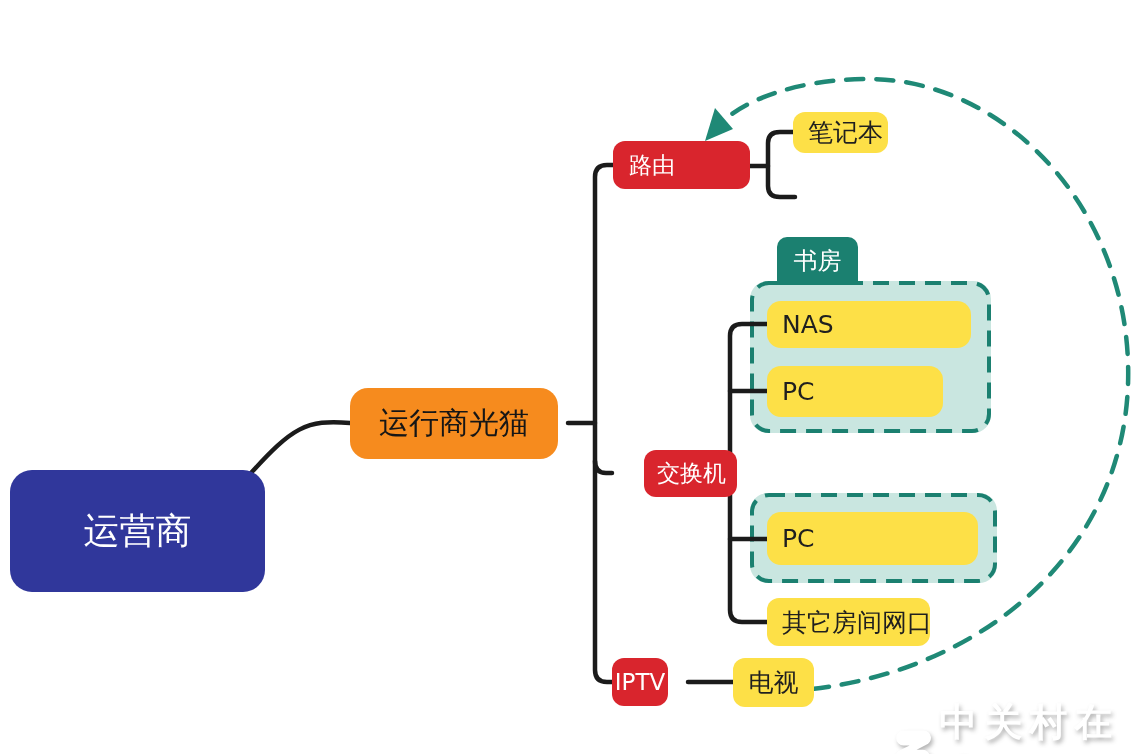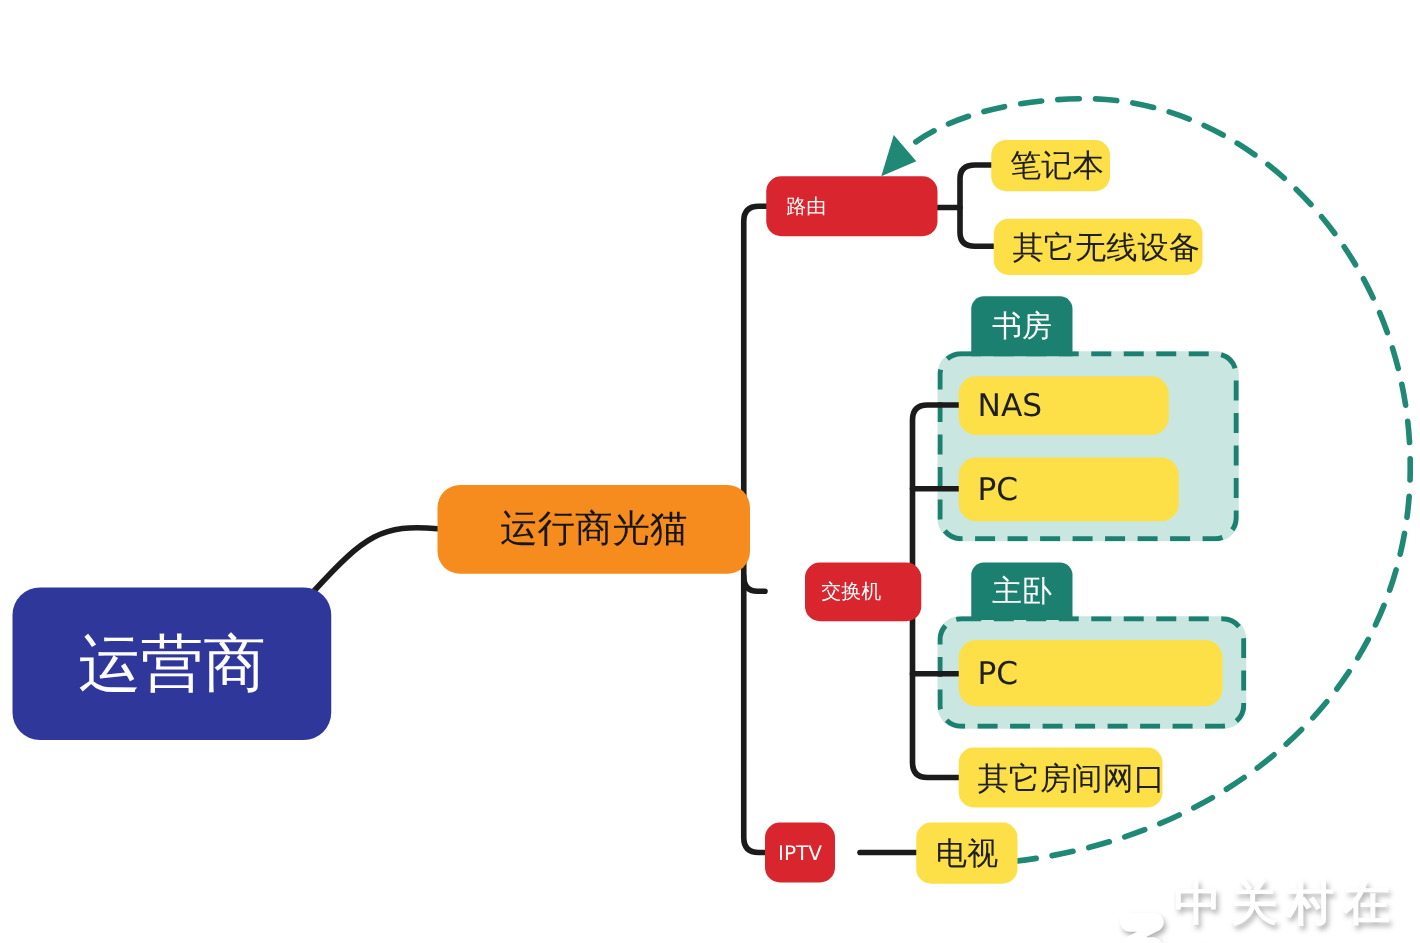--- a/index.html
+++ b/index.html
@@ -27,54 +27,54 @@
     align-items: center;
     white-space: nowrap;
     z-index: 4;
   }
 
   .node-root {
     left: 10px; top: 470px; width: 255px; height: 122px;
     background: #30379B;
     border-radius: 22px;
     color: #ffffff;
-    font-size: 50px;
+    font-size: 36px;
     justify-content: center;
   }
 
   .node-modem {
-    left: 350px; top: 388px; width: 250px; height: 71px;
+    left: 350px; top: 388px; width: 208px; height: 71px;
     background: #F68B1E;
     border-radius: 18px;
     color: #161616;
     font-size: 30px;
     justify-content: center;
   }
 
   .node-red {
     background: #D9252D;
     border-radius: 12px;
     color: #ffffff;
-    font-size: 16px;
+    font-size: 23px;
     padding-left: 16px;
   }
   .node-router   { left: 613px; top: 141px; width: 137px; height: 48px; }
   .node-switch   { left: 612px; top: 450px; width: 93px;  height: 47px; padding-left: 13px; margin-left: 32px; }
   .node-iptv     { left: 612px; top: 658px; width: 56px;  height: 48px; padding-left: 0; justify-content: center; }
 
   .node-gray {
     background: #fde047;
     border-radius: 12px;
     color: #1f1f1f;
     font-size: 25px;
     padding-left: 15px;
   }
   .node-laptop   { left: 793px; top: 112px; width: 95px;  height: 41px; }
   .node-wireless { left: 795px; top: 175px; width: 167px; height: 45px; }
-  .node-nas      { left: 767px; top: 301px; width: 168px; height: 47px; border-radius: 14px; z-index: 4; }
+  .node-nas      { left: 767px; top: 301px; width: 204px; height: 47px; border-radius: 14px; z-index: 4; }
   .node-pc-study { left: 767px; top: 366px; width: 176px; height: 51px; border-radius: 14px; z-index: 4; }
   .node-pc-master{ left: 767px; top: 512px; width: 211px; height: 53px; border-radius: 14px; z-index: 4; }
   .node-ports    { left: 767px; top: 598px; width: 163px; height: 48px; }
   .node-tv       { left: 733px; top: 658px; width: 81px;  height: 49px; padding-left: 0; justify-content: center; }
 
   .group-box {
     position: absolute;
     background: #C9E6E0;
     border-radius: 18px;
     z-index: 2;
@@ -146,33 +146,29 @@
   </div>
   <div class="group-box group-master">
     <svg width="247" height="90" viewBox="0 0 247 90">
       <rect x="2" y="2" width="243" height="86" rx="17" fill="none" stroke="#1B8070" stroke-width="4" stroke-dasharray="16 10"></rect>
     </svg>
   </div>
 
   <div class="group-tab tab-study">
     <span>书房</span>
   </div>
-  <div class="group-tab tab-master">
-    <span>主卧</span>
-  </div>
 
   <div class="node node-root">运营商</div>
 
   <div class="node node-modem">运行商光猫</div>
 
   <div class="node node-red node-router">路由</div>
 
   <div class="node node-gray node-laptop">笔记本</div>
 
-  <div class="node node-gray node-wireless">其它无线设备</div>
 
   <div class="node node-gray node-nas">NAS</div>
 
   <div class="node node-gray node-pc-study">PC</div>
 
   <div class="node node-red node-switch">交换机</div>
 
   <div class="node node-gray node-pc-master">PC</div>
 
   <div class="node node-gray node-ports">其它房间网口</div>

